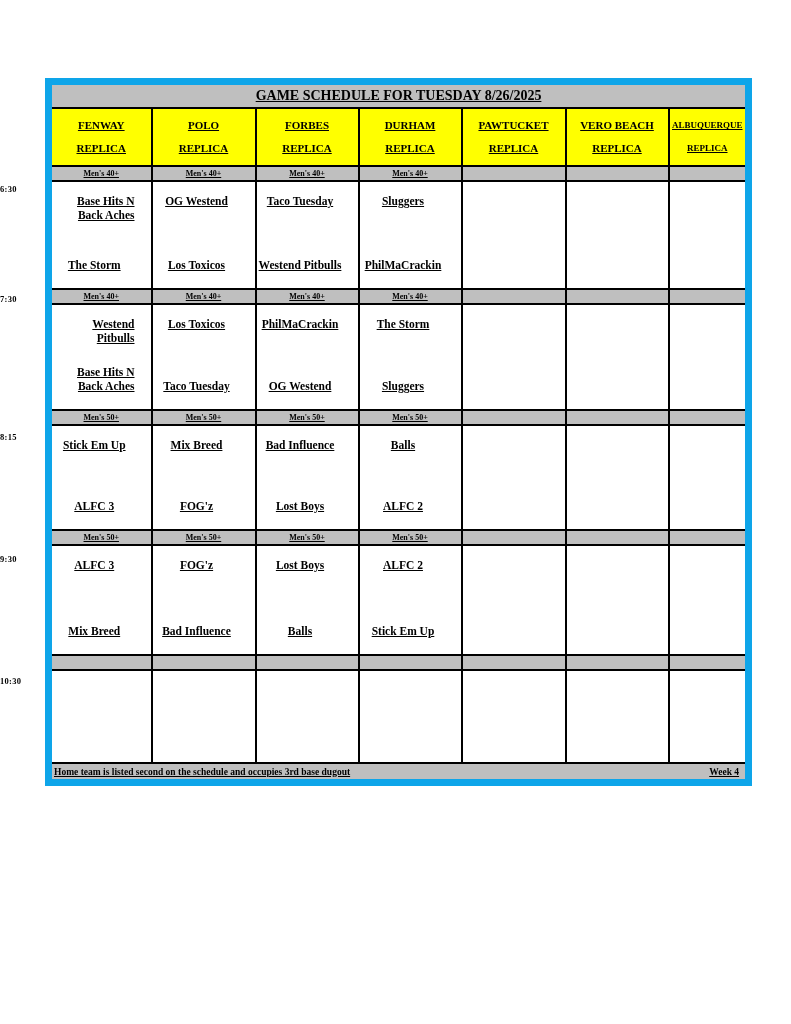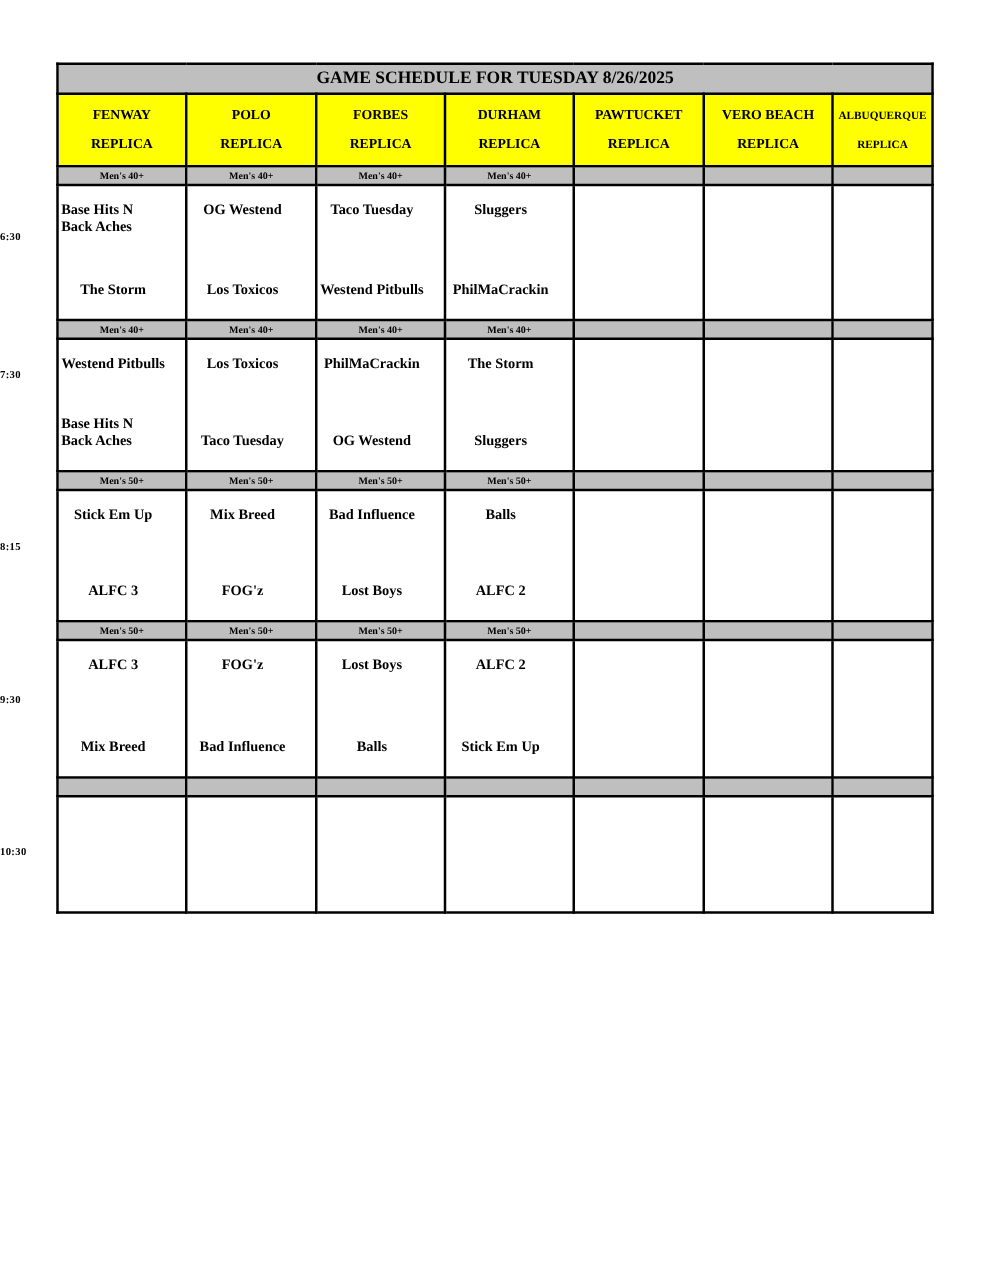--- a/index.html
+++ b/index.html
@@ -16,25 +16,26 @@
     position: absolute;
     left: 0; width: 42px;
     text-align: left;
     font-size: 8.5px;
     font-weight: bold;
     letter-spacing: 0.3px;
   }
 
   table.schedule {
     position: absolute;
-    left: 45px; top: 50px;
+    left: 45px; top: 78px;
     width: 700px;
     border-collapse: collapse;
     table-layout: fixed;
-    border: 2px solid #0ea5e9;
+    border: 7px solid #0ea5e9;
+    text-decoration: underline;
   }
   table.schedule td {
     border: 2px solid #000;
     padding: 0;
     overflow: hidden;
   }
 
   .title-row td {
     height: 22px;
     background: #BFBFBF;
@@ -67,21 +68,21 @@
   .game-row td {
     background: #ffffff;
     vertical-align: top;
   }
   .game-row .cell-inner {
     height: 100%;
     display: flex;
     flex-direction: column;
     justify-content: space-between;
     align-items: center;
-    text-align: left;
+    text-align: right;
     padding: 12px 16px 16px 2px;
     box-sizing: border-box;
     font-weight: bold;
     font-size: 11.5px;
     line-height: 14px;
   }
   .game-row.g1 td { height: 106px; }
   .game-row.g2 td { height: 104px; }
   .game-row.g3 td { height: 103px; }
   .game-row.g4 td { height: 108px; }
@@ -422,15 +423,23 @@
       </div>
           </td>
       <td>
             <div class="cell-inner">
         <div></div>
         <div></div>
       </div>
           </td>
     </tr>
 
+    <tr class="footer-row">
+      <td colspan="7">
+        <div class="footer-flex">
+          <span>Home team is listed second on the schedule and occupies 3rd base dugout</span>
+          <span>Week 4</span>
+        </div>
+      </td>
+    </tr>
   </tbody>
     </table>
 </div>
 
 </body></html>

